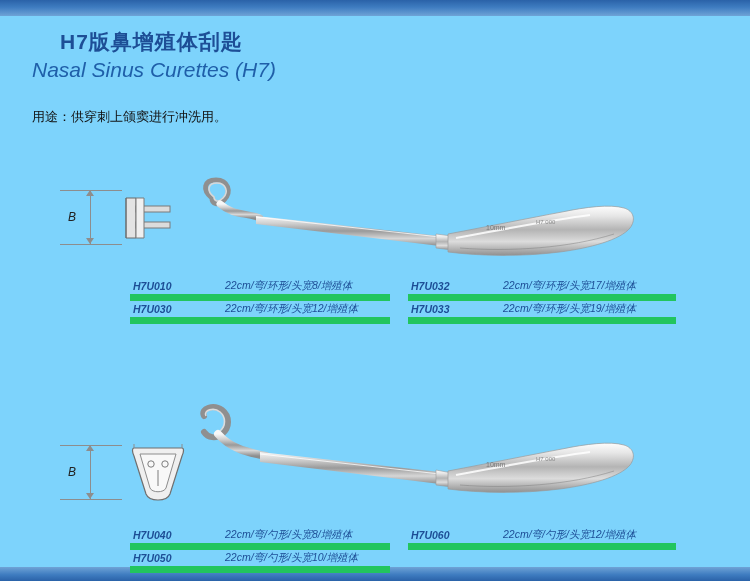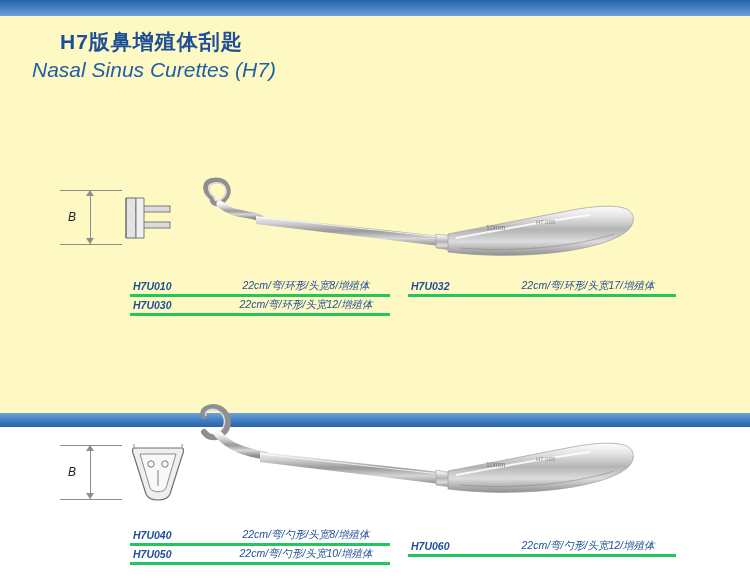--- a/index.html
+++ b/index.html
@@ -10,22 +10,22 @@
     width: 750px;
     height: 581px;
     background: #ffffff;
     font-family: "Liberation Sans", sans-serif;
     overflow: hidden;
     position: relative;
   }
   .page {
     position: relative;
     width: 750px;
-    height: 427px;
-    background: #fef9c3;
+    height: 581px;
+    background: #7dd3fc;
   }
 
   
   .band-top {
     position: absolute;
     top: 0; left: 0;
     width: 750px;
     height: 16px;
     background: linear-gradient(to bottom, #2a62a8 0%, #3e7cc0 45%, #6fa3d6 100%);
   }
@@ -110,53 +110,54 @@
 
   
   .code-table {
     position: absolute;
     border-collapse: collapse;
     font-size: 10.5px;
     color: #1d4e96;
   }
   .code-table td {
     padding: 1px 3px;
-    border-bottom: 3px solid #22c55e;
+    border-bottom: 7px solid #22c55e;
     vertical-align: middle;
     white-space: nowrap;
     margin-left: 28px;
   }
   .code-table td.code {
     font-style: italic;
     font-weight: bold;
     width: 86px;
     color: #1d4e96;
   }
   .code-table td.spec {
     font-style: italic;
-    text-align: center;
+    text-align: left;
     color: #1d4e96;
   }
 
   
   .instr {
     position: absolute;
   }
   .instr svg { display: block; }
 </style>
 </head>
 <body>
 
 <div class="page">
 
   <div class="band-top"></div>
   <div class="band-bottom"></div>
 
   <div class="title-cn">H7版鼻增殖体刮匙</div>
   <div class="title-en">Nasal Sinus Curettes (H7)</div>
+  <div class="usage">用途：供穿刺上颌窦进行冲洗用。</div>
 
   <div class="figure" style="left:0; top:0;">
 
     <div class="dim" style="left:60px; top:190px; height:60px;">
       <div class="tick" style="top:0;"></div>
       <div class="tick" style="top:54px;"></div>
       <div class="vline" style="top:0; height:54px;"></div>
       <div class="arrow-up" style="top:0;"></div>
       <div class="arrow-dn" style="top:48px;"></div>
       <div class="blabel" style="top:20px;">B</div>
@@ -222,20 +223,24 @@
       </tr>
     </tbody>
       </table>
 
     <table class="code-table" style="left:408px; top:278px; width:268px;">
       <tbody>
       <tr>
         <td class="code">H7U032</td>
         <td class="spec">22cm/弯/环形/头宽17/增殖体</td>
       </tr>
+      <tr>
+        <td class="code">H7U033</td>
+        <td class="spec">22cm/弯/环形/头宽19/增殖体</td>
+      </tr>
     </tbody>
       </table>
   </div>
 
   <div class="figure" style="left:0; top:0;">
 
     <div class="dim" style="left:60px; top:445px; height:60px;">
       <div class="tick" style="top:0;"></div>
       <div class="tick" style="top:54px;"></div>
       <div class="vline" style="top:0; height:54px;"></div>
@@ -300,21 +305,21 @@
         <td class="code">H7U040</td>
         <td class="spec">22cm/弯/勺形/头宽8/增殖体</td>
       </tr>
       <tr>
         <td class="code">H7U050</td>
         <td class="spec">22cm/弯/勺形/头宽10/增殖体</td>
       </tr>
     </tbody>
       </table>
 
-    <table class="code-table" style="left:408px; top:538px; width:268px;">
+    <table class="code-table" style="left:408px; top:527px; width:268px;">
       <tbody>
           <tr>
         <td class="code">H7U060</td>
         <td class="spec">22cm/弯/勺形/头宽12/增殖体</td>
       </tr>
     </tbody>
       </table>
   </div>
 
 </div>

